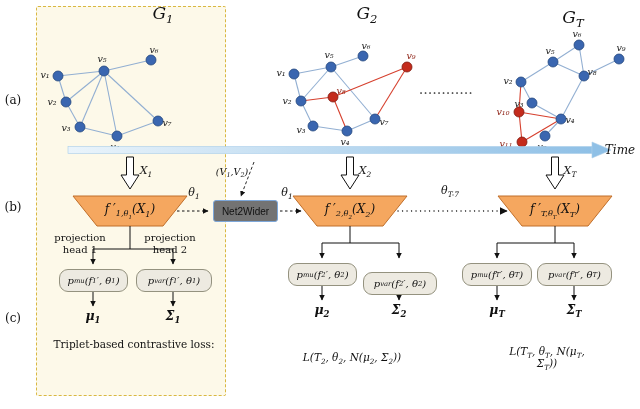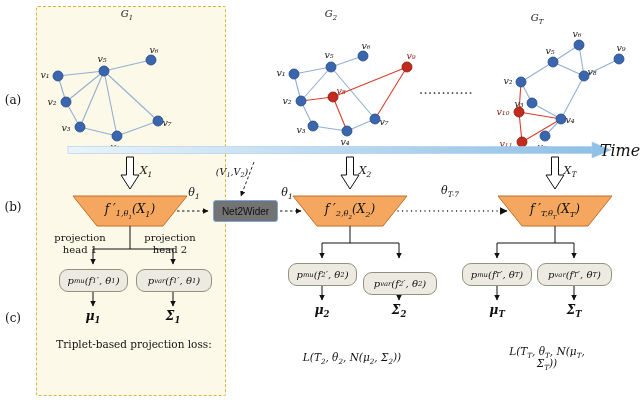--- a/index.html
+++ b/index.html
@@ -8,21 +8,21 @@
        font-family:"DejaVu Serif",serif;color:#111;}
   #highlight{position:absolute;left:36px;top:6px;width:190px;height:390px;z-index:1;
        background:#fdf9e9;border:1.3px dashed #d9b842;border-radius:2px;}
   #diagram{position:absolute;left:0;top:0;z-index:2;}
   .lbl{position:absolute;z-index:3;transform:translate(-50%,-50%);
        white-space:pre-line;text-align:center;color:#111;}
   .lbl sub, .pbox sub{font-size:0.68em;line-height:0;}
   sub sub{font-size:0.8em;}
   .math{font-style:italic;}
   .panel{font-size:12px;}
-  .gtitle{font-size:10px;font-style:italic;}
+  .gtitle{font-size:17px;font-style:italic;margin-left:36px;}
   .xlbl{font-size:11px;font-style:italic;}
   .theta{font-size:11px;font-style:italic;}
   .enc{font-size:12px;font-style:italic;}
   .vpair{font-size:9.5px;font-style:italic;}
   .projhead{font-size:10px;line-height:1.15;}
   .muSig{font-size:12.5px;font-style:italic;font-weight:bold;}
   .lossT{font-size:10.5px;}
   .loss{font-size:10.5px;font-style:italic;}
   .pbox{position:absolute;z-index:3;height:23px;background:#edeae1;border:1px solid #94927f;
         border-radius:9px;display:flex;align-items:center;justify-content:center;
@@ -184,21 +184,21 @@
     <line x1="322" y1="286" x2="322" y2="300" stroke="#111" stroke-width="1" marker-end="url(#arr)"></line>
     <line x1="399" y1="286" x2="399" y2="300" stroke="#111" stroke-width="1" marker-end="url(#arr)"></line>
     <line x1="497" y1="286" x2="497" y2="300" stroke="#111" stroke-width="1" marker-end="url(#arr)"></line>
     <line x1="574" y1="286" x2="574" y2="300" stroke="#111" stroke-width="1" marker-end="url(#arr)"></line>
   </svg>
 
   <div class="lbl panel" style="left:13px;top:100px">(a)</div>
   <div class="lbl panel" style="left:13px;top:207px">(b)</div>
   <div class="lbl panel" style="left:13px;top:318px">(c)</div>
 
-  <div class="lbl math" style="left:620px;top:150px;font-size:16px">Time</div>
+  <div class="lbl math" style="left:620px;top:150px;font-size:12px">Time</div>
 
   <div class="lbl gtitle" style="left:127px;top:13px">G<sub>1</sub></div>
   <div class="lbl gtitle" style="left:331px;top:13px">G<sub>2</sub></div>
   <div class="lbl gtitle" style="left:537px;top:17px">G<sub>T</sub></div>
 
   <div class="lbl xlbl" style="left:146px;top:170px">X<sub>1</sub></div>
   <div class="lbl xlbl" style="left:365px;top:170px">X<sub>2</sub></div>
   <div class="lbl xlbl" style="left:570px;top:170px">X<sub>T</sub></div>
 
   <div class="lbl enc" style="left:130px;top:210px">f ′<sub>1,θ<sub>1</sub></sub>(X<sub>1</sub>)</div>
@@ -224,17 +224,17 @@
   <div class="pbox" style="left:462px;top:263px;width:70px">p<sub>mu</sub>(f<sub>T</sub>′, θ<sub>T</sub>)</div>
   <div class="pbox" style="left:537px;top:263px;width:75px">p<sub>var</sub>(f<sub>T</sub>′, θ<sub>T</sub>)</div>
 
   <div class="lbl muSig" style="left:93px;top:315px">μ<sub>1</sub></div>
   <div class="lbl muSig" style="left:173px;top:315px">Σ<sub>1</sub></div>
   <div class="lbl muSig" style="left:322px;top:309px">μ<sub>2</sub></div>
   <div class="lbl muSig" style="left:399px;top:309px">Σ<sub>2</sub></div>
   <div class="lbl muSig" style="left:497px;top:309px">μ<sub>T</sub></div>
   <div class="lbl muSig" style="left:574px;top:309px">Σ<sub>T</sub></div>
 
-  <div class="lbl lossT" style="left:134px;top:344px">Triplet-based projection loss:</div>
+  <div class="lbl lossT" style="left:134px;top:344px">Triplet-based contrastive loss:</div>
   <div class="lbl loss" style="left:352px;top:357px">L(T<sub>2</sub>, θ<sub>2</sub>, N(μ<sub>2</sub>, Σ<sub>2</sub>))</div>
   <div class="lbl loss" style="left:547px;top:357px">L(T<sub>T</sub>, θ<sub>T</sub>, N(μ<sub>T</sub>, Σ<sub>T</sub>))</div>
 
 </div>
 
 </body></html>

